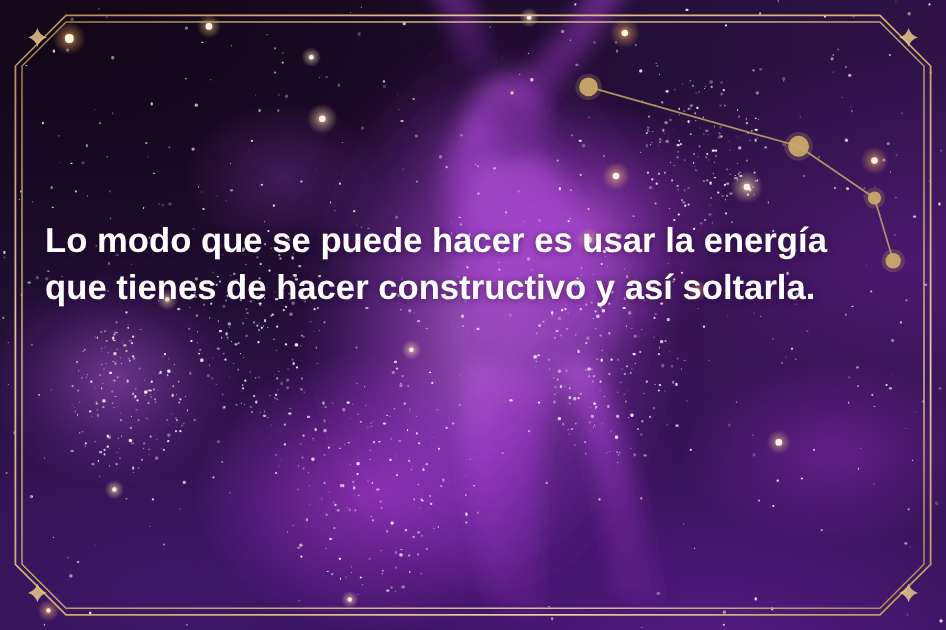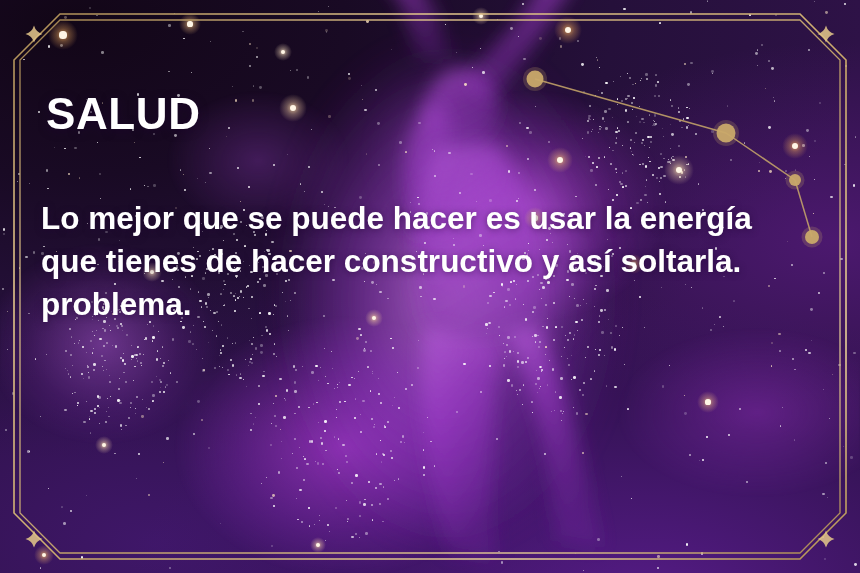--- a/index.html
+++ b/index.html
@@ -1484,22 +1484,20 @@
       <g id="frame-sparkles">
           <path d="M 34 25.5 Q 35.87 32.13 42.5 34 Q 35.87 35.87 34 42.5 Q 32.13 35.87 25.5 34 Q 32.13 32.13 34 25.5 Z" fill="#e0c489" opacity=".88"></path>
           <path d="M 826 25.5 Q 827.87 32.13 834.5 34 Q 827.87 35.87 826 42.5 Q 824.13 35.87 817.5 34 Q 824.13 32.13 826 25.5 Z" fill="#e0c489" opacity=".88"></path>
           <path d="M 34 530.5 Q 35.87 537.13 42.5 539 Q 35.87 540.87 34 547.5 Q 32.13 540.87 25.5 539 Q 32.13 537.13 34 530.5 Z" fill="#e0c489" opacity=".88"></path>
           <path d="M 826 530.5 Q 827.87 537.13 834.5 539 Q 827.87 540.87 826 547.5 Q 824.13 540.87 817.5 539 Q 824.13 537.13 826 530.5 Z" fill="#e0c489" opacity=".88"></path>
         </g>
     </svg>
   </div>
 
   <div id="content">
-    <h1 id="title">SALUD</h1>
 
     <p id="body-text">
-        <span class="ln">Lo mejor que se puede hacer es usar la energía</span>
+        <span class="ln">Lo modo que se puede hacer es usar la energía</span>
         <span class="ln">que tienes de hacer constructivo y así soltarla.</span>
-        <span class="ln">problema.</span>
       </p>
   </div>
 
 </div>
 
 </body></html>

